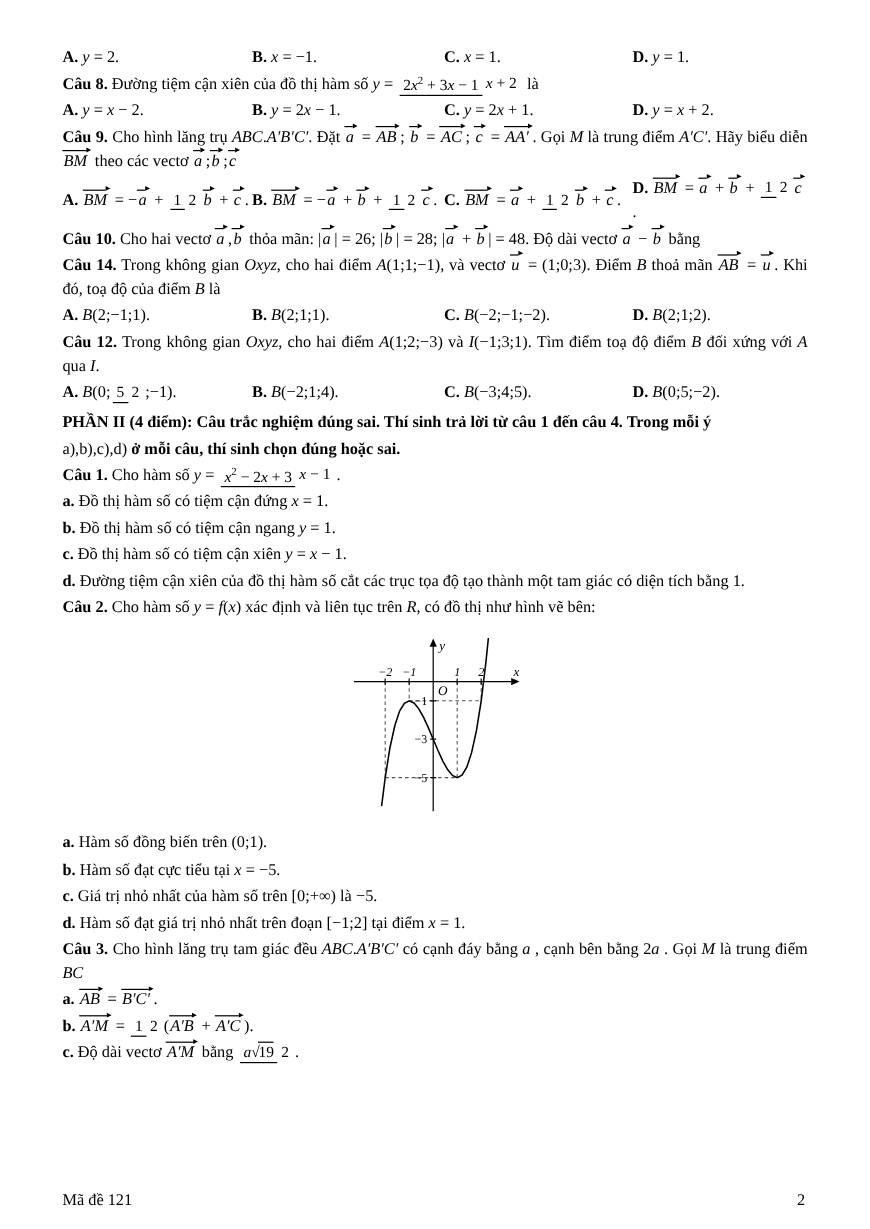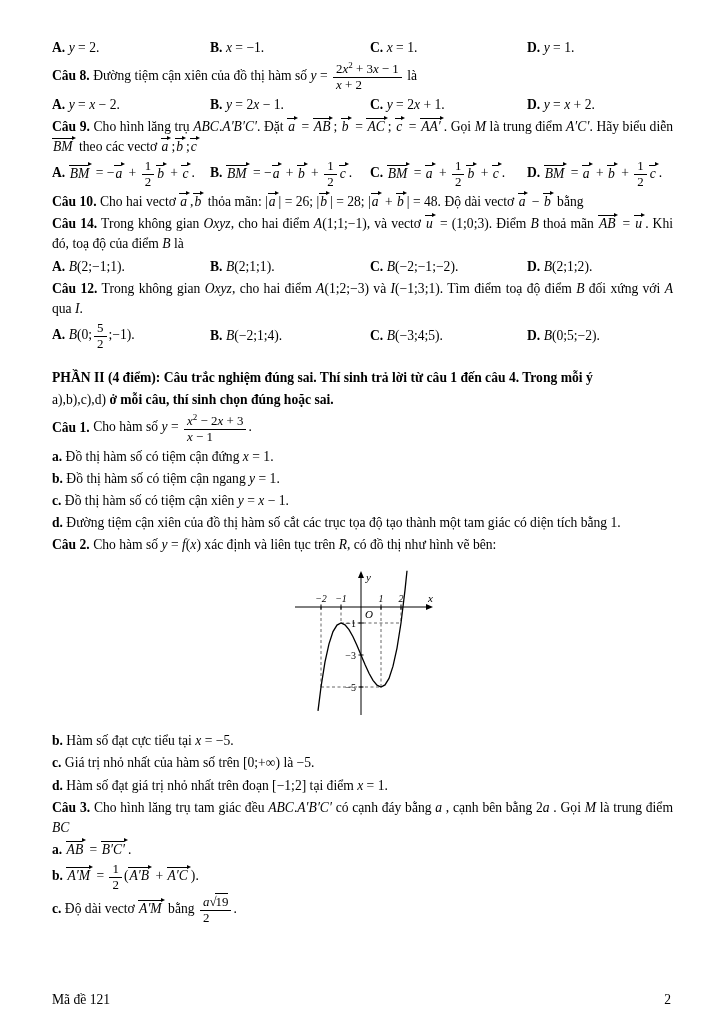--- a/index.html
+++ b/index.html
@@ -10,33 +10,33 @@
     font-family: "Liberation Serif", serif;
     font-size: 13.6px;
   }
   .page { position: relative; width: 725px; height: 1024px; padding: 36px 52px 0 52px; overflow: hidden; }
   .qline { line-height: 1.48; margin: 2px 0; text-align: justify; }
   .opts  { display: grid; grid-template-columns: 158px 160px 157px 1fr; line-height: 1.48; margin: 2px 0; align-items: center; }
   .bold  { font-weight: bold; }
   .qlabel{ font-weight: bold; }
 
   
-  .frac { display: inline-flex; flex-direction: column; text-align: left; vertical-align: middle; margin: 0 2px; font-size: 0.95em; line-height: 1.15; }
+  .frac { display: inline-flex; flex-direction: row; text-align: center; vertical-align: middle; margin: 0 2px; font-size: 0.95em; line-height: 1.15; }
   .fnum { border-bottom: 1px solid #000; padding: 0 3px; }
   .fden { padding: 0 3px; }
   sup   { font-size: 0.7em; }
   .sqrt { white-space: nowrap; display: inline-block; }
   .srad { letter-spacing: -1px; }
   .sbar { border-top: 1px solid #000; }
   .vec  { display: inline-block; position: relative; font-style: italic; padding: 3px 3px 0 1px; line-height: 1.1; }
   .vec::before { content: ""; position: absolute; left: 0; right: 4px; top: 1px; border-top: 1px solid #000; }
   .vec::after  { content: ""; position: absolute; right: 0; top: -1.5px; width: 0; height: 0;
                  border-top: 2.5px solid transparent; border-bottom: 2.5px solid transparent; border-left: 4px solid #000; }
 
-  .part2 { margin-top: 16px; }
+  .part2 { margin-top: 4px; }
   .figure-wrap { display: flex; justify-content: center; margin: 14px 0 10px 0; }
   svg { display: block; }
   svg text { font-family: "Liberation Serif", serif; }
 
   .footer { position: absolute; left: 52px; right: 52px; bottom: 16px; }
   .footer-page { position: absolute; right: 2px; top: 0; }
 </style>
 </head>
 <body>
 
@@ -143,20 +143,21 @@
           <line x1="79.5" y1="118" x2="84.5" y2="118" stroke="#000" stroke-width="1"></line>
           <text x="77" y="121.5" font-size="10" text-anchor="end">−5</text>
           <text x="149" y="33" font-size="11" font-style="italic">x</text>
           <text x="87" y="12" font-size="11" font-style="italic">y</text>
           <text x="86" y="49" font-size="11" font-style="italic">O</text>
           <polyline points="39.0,141.8 42.0,118.0 46.0,92.9 50.0,74.8 54.0,62.6 58.0,56.1 62.0,54.0 66.0,55.8 70.0,60.7 74.0,67.8 78.0,76.6 82.0,86.0 86.0,95.4 90.0,104.2 94.0,111.3 98.0,116.2 102.0,118.0 106.0,115.9 110.0,109.4 114.0,97.2 118.0,79.1 122.0,54.0 126.0,21.2 128.0,1.7" fill="none" stroke="#000" stroke-width="1.3"></polyline>
         </svg>
       </div>
   </div>
 
+  <div class="qline"><b>a.</b> Hàm số đồng biến trên (0;1).</div>
   <div class="qline"><b>b.</b> Hàm số đạt cực tiểu tại <i>x</i> = −5.</div>
   <div class="qline"><b>c.</b> Giá trị nhỏ nhất của hàm số trên [0;+∞) là −5.</div>
   <div class="qline"><b>d.</b> Hàm số đạt giá trị nhỏ nhất trên đoạn [−1;2] tại điểm <i>x</i> = 1.</div>
 
   <div class="qline"><b class="qlabel">Câu 3.</b><span> Cho hình lăng trụ tam giác đều <i>ABC</i>.<i>A′B′C′</i> có cạnh đáy bằng <i>a</i> , cạnh bên bằng 2<i>a</i> . Gọi <i>M</i> là trung điểm <i>BC</i></span></div>
   <div class="qline"><b>a.</b> <span class="vec">AB</span> = <span class="vec">B′C′</span>.</div>
   <div class="qline"><b>b.</b> <span class="vec">A′M</span> = <span class="frac">
         <span class="fnum">1</span>
         <span class="fden">2</span>
       </span>(<span class="vec">A′B</span> + <span class="vec">A′C</span>).</div>

